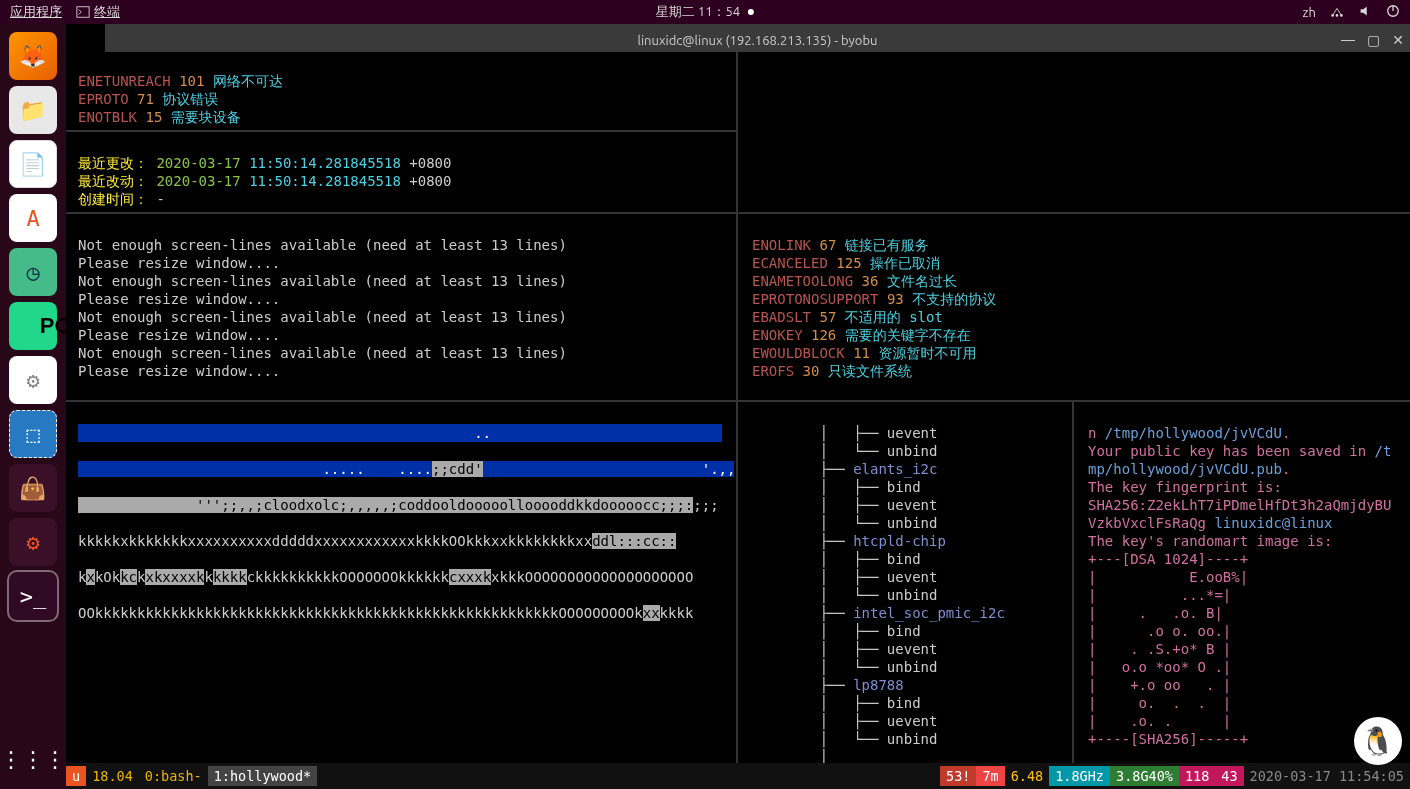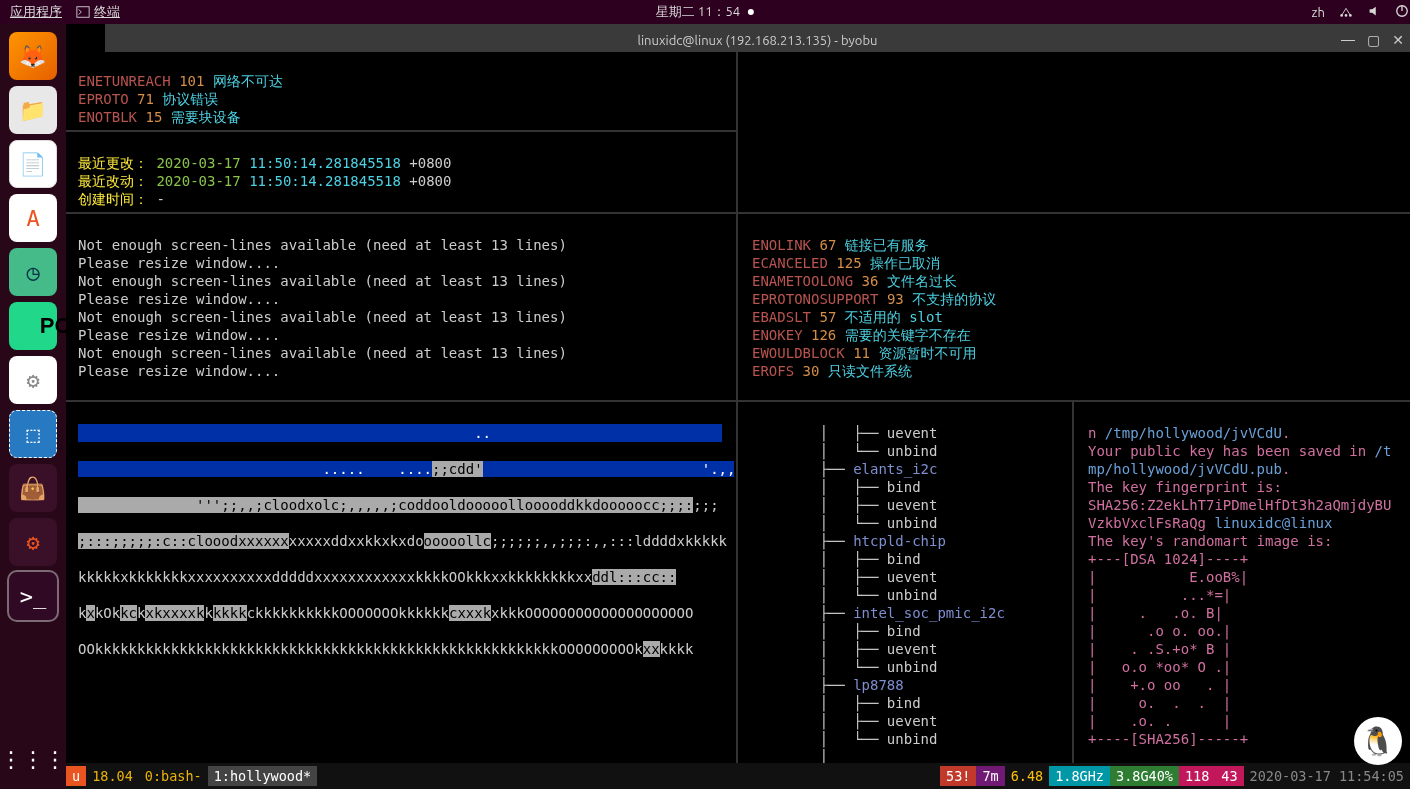--- a/index.html
+++ b/index.html
@@ -9,21 +9,21 @@
   font-size: 14px; overflow: hidden; position: relative;
 }
 .topbar {
   height: 24px; background: #2c001e;
   display: flex; align-items: center; color: #d8d8d8;
   font-family: "Ubuntu", sans-serif; font-size: 13px;
   padding: 0 10px; position: relative;
 }
 .topbar .left { display: flex; gap: 14px; align-items: center; text-decoration: underline; }
 .topbar .center { position: absolute; left: 50%; transform: translateX(-50%); display: flex; gap:4px; align-items:center;}
-.topbar .right { position: absolute; right: 1px; display: flex; gap: 14px; align-items: center; }
+.topbar .right { position: absolute; right: 10px; display: flex; gap: 14px; align-items: center; }
 .topbar .dot { display:inline-block;width:6px;height:6px;background:#fff;border-radius:50%;margin-left:4px;}
 .topbar svg { width:14px;height:14px;fill:#d8d8d8;}
 .dock {
   position: absolute; left: 0; top: 24px; bottom: 0; width: 66px;
   background: rgba(50,10,30,0.8);
   display: flex; flex-direction: column; align-items: center; padding-top: 8px; gap: 6px;
 }
 .dock-item {
   width: 48px; height: 48px; border-radius: 8px;
   display: flex; align-items: center; justify-content: center;
@@ -63,21 +63,21 @@
 .status {
   position:absolute; bottom:0; left:0; right:0; height:26px;
   background:#111; display:flex; align-items:center; font-size:13.5px;
   font-family:"DejaVu Sans Mono",monospace;
 }
 .status .seg{padding:2px 6px;white-space:nowrap;}
 .s-ora{background:#e95420;color:#fff}
 .s-wht{color:#eab308}
 .s-act{background:#444;color:#fff}
 .s-redbg{background:#c0392b;color:#fff}
-.s-purbg{background:#701a75;color:#fff}
+.s-purbg{background:#ef4444;color:#fff}
 .s-yel{color:#ffc107}
 .s-cyabg{background:#0097a7;color:#fff}
 .s-grnbg{background:#2e7d32;color:#fff}
 .s-pink{background:#c2185b;color:#fff}
 .s-gray{color:#888}
 .watermark{position:absolute;right:8px;bottom:24px;display:flex;align-items:center;gap:6px;pointer-events:none;}
 .watermark .wm-circ{width:48px;height:48px;border-radius:50%;background:#fff;display:flex;align-items:center;justify-content:center;font-size:28px;}
 .watermark .wm-tx{text-align:right;}
 .watermark .wm-l1{color:#fff;font-size:26px;font-weight:bold;letter-spacing:2px;font-family:sans-serif;}
 .watermark .wm-l2{color:#e95420;font-size:13px;font-family:sans-serif;}
@@ -179,21 +179,20 @@
 <span class="c-red">EPROTONOSUPPORT</span> <span class="c-ora">93</span> <span class="c-cyan">不支持的协议</span>
 <span class="c-red">EBADSLT</span> <span class="c-ora">57</span> <span class="c-cyan">不适用的 slot</span>
 <span class="c-red">ENOKEY</span> <span class="c-ora">126</span> <span class="c-cyan">需要的关键字不存在</span>
 <span class="c-red">EWOULDBLOCK</span> <span class="c-ora">11</span> <span class="c-cyan">资源暂时不可用</span>
 <span class="c-red">EROFS</span> <span class="c-ora">30</span> <span class="c-cyan">只读文件系统</span></div>
 
     <div class="pane ascii" style="left:0;top:352px;width:668px;bottom:0">
 <div class="bg-blue">                                               ..</div>
 <div><span class="bg-blue">                             .....    ....</span><span class="bg-gray">;;cdd'</span><span class="bg-blue">                          '.,,.</span></div>
 <div><span class="bg-gray">              ''';;,,;cloodxolc;,,,,,;coddooldooooollooooddkkdooooocc;;;:</span><span>;;;</span></div>
-<div><span class="bg-gray">;:::;;;;;:c::clooodxxxxxx</span><span>xxxxxddxxkkxkxdo</span><span class="bg-gray">ooooollc</span><span>;;;;;;,,;;;:,,:::ld</span><span>dddxkkkkk</span></div>
 <div><span>kkkkkxkkkkkkkxxxxxxxxxxdddddxxxxxxxxxxxxkkkkOOkkkxxkkkkkkkkxx</span><span class="bg-gray">ddl:::cc::</span></div>
 <div><span>k</span><span class="bg-gray">x</span><span>kOk</span><span class="bg-gray">kc</span><span>k</span><span class="bg-gray">xkxxxxk</span><span>k</span><span class="bg-gray">kkkk</span><span>c</span><span>kkkkkkkkkkOOOOOOOkkkkkk</span><span class="bg-gray">cxxxk</span><span>xkkkOOOOOOOOOOOOOOOOOOOO</span></div>
 <div><span>OOkkkkkkkkkkkkkkkkkkkkkkkkkkkkkkkkkkkkkkkkkkkkkkkkkkkkkkkOOOOOOOOOk</span><span class="bg-gray">xx</span><span>kkkk</span></div>
     </div>
 
     <div class="pane" style="left:674px;top:352px;width:330px;bottom:0">
         │   <span>├── uevent</span>
         │   <span>└── unbind</span>
         ├── <span class="c-pur">elants_i2c</span>
         │   <span>├── bind</span>

